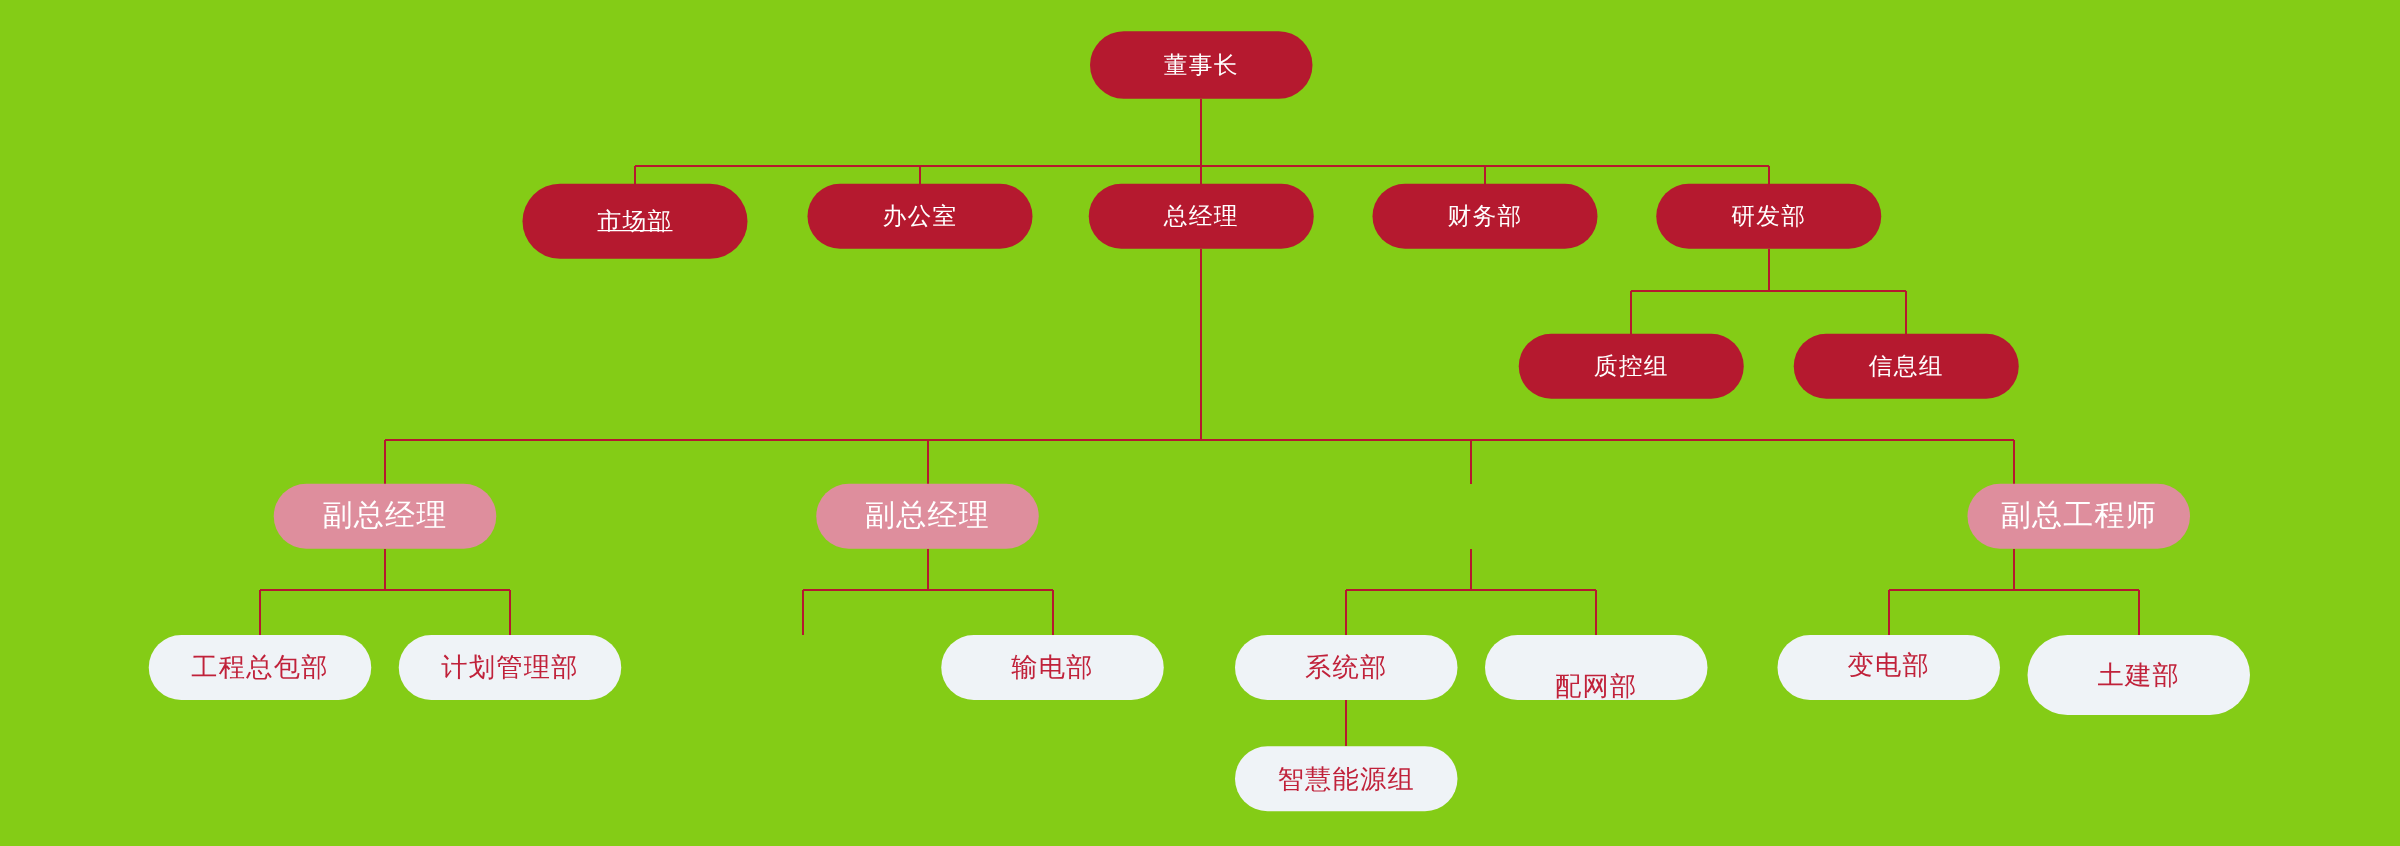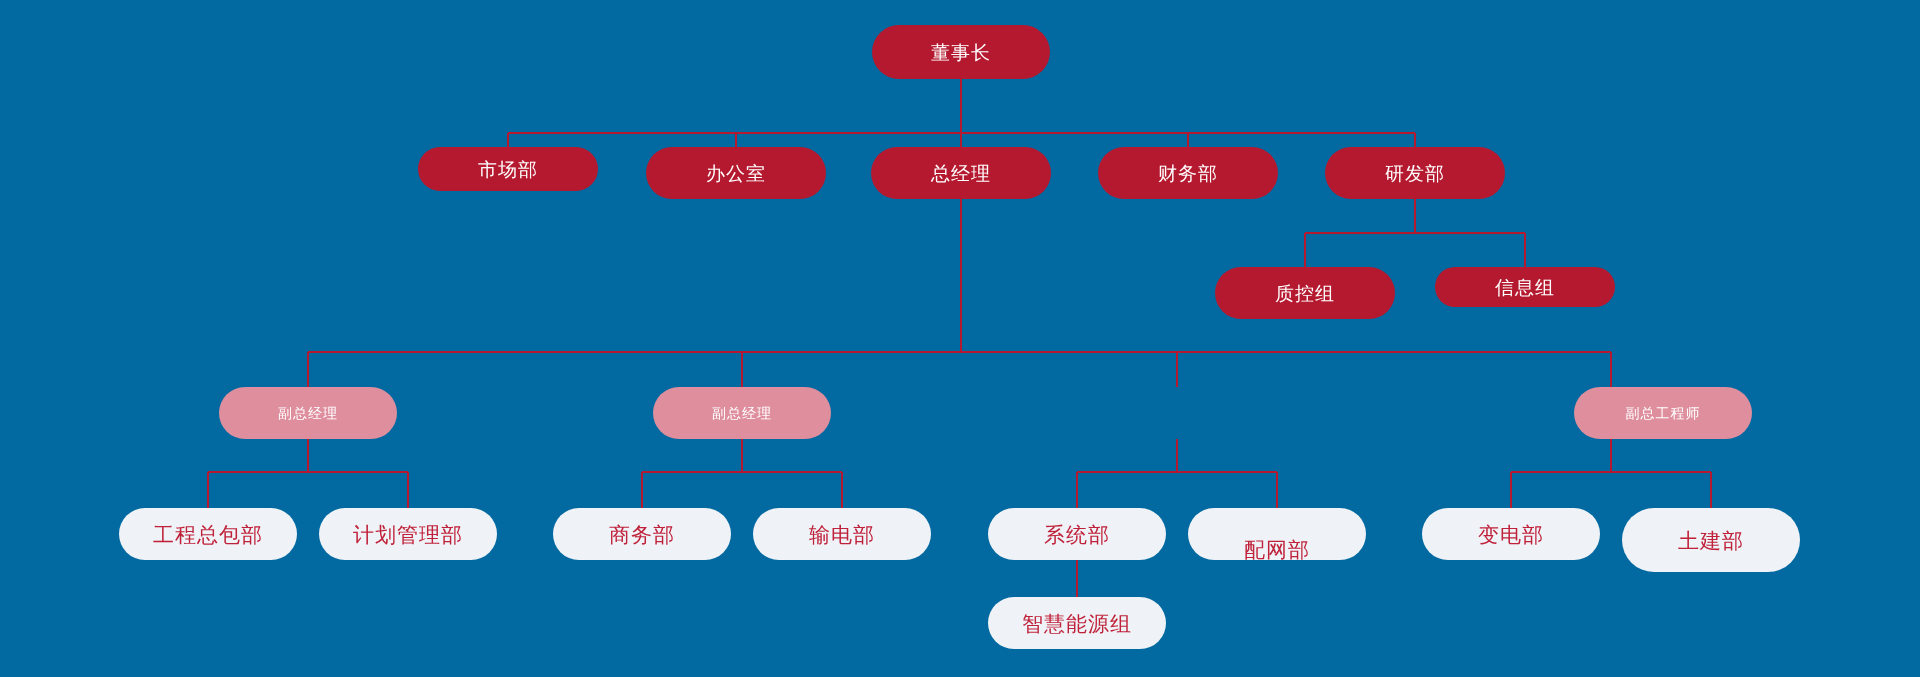--- a/index.html
+++ b/index.html
@@ -45,36 +45,36 @@
     user-select: none;
   }
   .node-primary {
     background: #B5192F;
     color: #ffffff;
     font-size: 19px;
   }
   .node-secondary {
     background: #DE8E9D;
     color: #ffffff;
-    font-size: 14px;
+    font-size: 24px;
   }
   .node-leaf {
     background: #EFF3F7;
     color: #C0213A;
     font-size: 21px;
   }
   .node-label {
     display: block;
     line-height: 1;
   }
 </style>
 </head>
 <body>
 
-<div id="chart-canvas" style="background: #0369a1;">
+<div id="chart-canvas" style="background: #84cc16;">
   <svg id="connector-layer" viewBox="0 0 1920 677" width="1920" height="677" aria-hidden="true">
       <line x1="961" y1="79" x2="961" y2="133" stroke="#B5192F" stroke-width="1.6" shape-rendering="crispEdges"></line>
       <line x1="508" y1="133" x2="1415" y2="133" stroke="#B5192F" stroke-width="1.6" shape-rendering="crispEdges"></line>
       <line x1="508" y1="133" x2="508" y2="147" stroke="#B5192F" stroke-width="1.6" shape-rendering="crispEdges"></line>
       <line x1="736" y1="133" x2="736" y2="147" stroke="#B5192F" stroke-width="1.6" shape-rendering="crispEdges"></line>
       <line x1="961" y1="133" x2="961" y2="147" stroke="#B5192F" stroke-width="1.6" shape-rendering="crispEdges"></line>
       <line x1="1188" y1="133" x2="1188" y2="147" stroke="#B5192F" stroke-width="1.6" shape-rendering="crispEdges"></line>
       <line x1="1415" y1="133" x2="1415" y2="147" stroke="#B5192F" stroke-width="1.6" shape-rendering="crispEdges"></line>
       <line x1="1415" y1="199" x2="1415" y2="233" stroke="#B5192F" stroke-width="1.6" shape-rendering="crispEdges"></line>
       <line x1="1305" y1="233" x2="1525" y2="233" stroke="#B5192F" stroke-width="1.6" shape-rendering="crispEdges"></line>
@@ -102,69 +102,66 @@
       <line x1="1511" y1="472" x2="1711" y2="472" stroke="#B5192F" stroke-width="1.6" shape-rendering="crispEdges"></line>
       <line x1="1511" y1="472" x2="1511" y2="508" stroke="#B5192F" stroke-width="1.6" shape-rendering="crispEdges"></line>
       <line x1="1711" y1="472" x2="1711" y2="508" stroke="#B5192F" stroke-width="1.6" shape-rendering="crispEdges"></line>
       <line x1="1077" y1="560" x2="1077" y2="592" stroke="#B5192F" stroke-width="1.6" shape-rendering="crispEdges"></line>
       <line x1="1077" y1="592" x2="1077" y2="597" stroke="#B5192F" stroke-width="1.6" shape-rendering="crispEdges"></line>
     </svg>
   <div id="node-layer">
       <div class="node node-primary" style="left: 872px; top: 25px; width: 178px; height: 54px;">
         <span class="node-label">董事长</span>
       </div>
-      <div class="node node-primary" style="left: 418px; top: 147px; width: 180px; height: 44px;">
+      <div class="node node-primary" style="left: 418px; top: 147px; width: 180px; height: 60px; text-decoration: underline;">
         <span class="node-label">市场部</span>
       </div>
       <div class="node node-primary" style="left: 646px; top: 147px; width: 180px; height: 52px;">
         <span class="node-label">办公室</span>
       </div>
       <div class="node node-primary" style="left: 871px; top: 147px; width: 180px; height: 52px;">
         <span class="node-label">总经理</span>
       </div>
       <div class="node node-primary" style="left: 1098px; top: 147px; width: 180px; height: 52px;">
         <span class="node-label">财务部</span>
       </div>
       <div class="node node-primary" style="left: 1325px; top: 147px; width: 180px; height: 52px; text-align: right;">
         <span class="node-label">研发部</span>
       </div>
       <div class="node node-primary" style="left: 1215px; top: 267px; width: 180px; height: 52px;">
         <span class="node-label">质控组</span>
       </div>
-      <div class="node node-primary" style="left: 1435px; top: 267px; width: 180px; height: 40px;">
+      <div class="node node-primary" style="left: 1435px; top: 267px; width: 180px; height: 52px;">
         <span class="node-label">信息组</span>
       </div>
       <div class="node node-secondary" style="left: 219px; top: 387px; width: 178px; height: 52px;">
         <span class="node-label">副总经理</span>
       </div>
       <div class="node node-secondary" style="left: 653px; top: 387px; width: 178px; height: 52px;">
         <span class="node-label">副总经理</span>
       </div>
       <div class="node node-secondary" style="left: 1574px; top: 387px; width: 178px; height: 52px;">
         <span class="node-label">副总工程师</span>
       </div>
       <div class="node node-leaf" style="left: 119px; top: 508px; width: 178px; height: 52px;">
         <span class="node-label">工程总包部</span>
       </div>
       <div class="node node-leaf" style="left: 319px; top: 508px; width: 178px; height: 52px;">
         <span class="node-label">计划管理部</span>
       </div>
-      <div class="node node-leaf" style="left: 553px; top: 508px; width: 178px; height: 52px;">
-        <span class="node-label">商务部</span>
-      </div>
       <div class="node node-leaf" style="left: 753px; top: 508px; width: 178px; height: 52px;">
         <span class="node-label">输电部</span>
       </div>
       <div class="node node-leaf" style="left: 988px; top: 508px; width: 178px; height: 52px;">
         <span class="node-label">系统部</span>
       </div>
       <div class="node node-leaf" style="left: 1188px; top: 508px; width: 178px; height: 52px; align-items: flex-end;">
         <span class="node-label">配网部</span>
       </div>
-      <div class="node node-leaf" style="left: 1422px; top: 508px; width: 178px; height: 52px;">
+      <div class="node node-leaf" style="left: 1422px; top: 508px; width: 178px; height: 52px; font-family: Liberation Mono, monospace;">
         <span class="node-label">变电部</span>
       </div>
       <div class="node node-leaf" style="left: 1622px; top: 508px; width: 178px; height: 64px;">
         <span class="node-label">土建部</span>
       </div>
       <div class="node node-leaf" style="left: 988px; top: 597px; width: 178px; height: 52px;">
         <span class="node-label">智慧能源组</span>
       </div>
     </div>
 </div>

